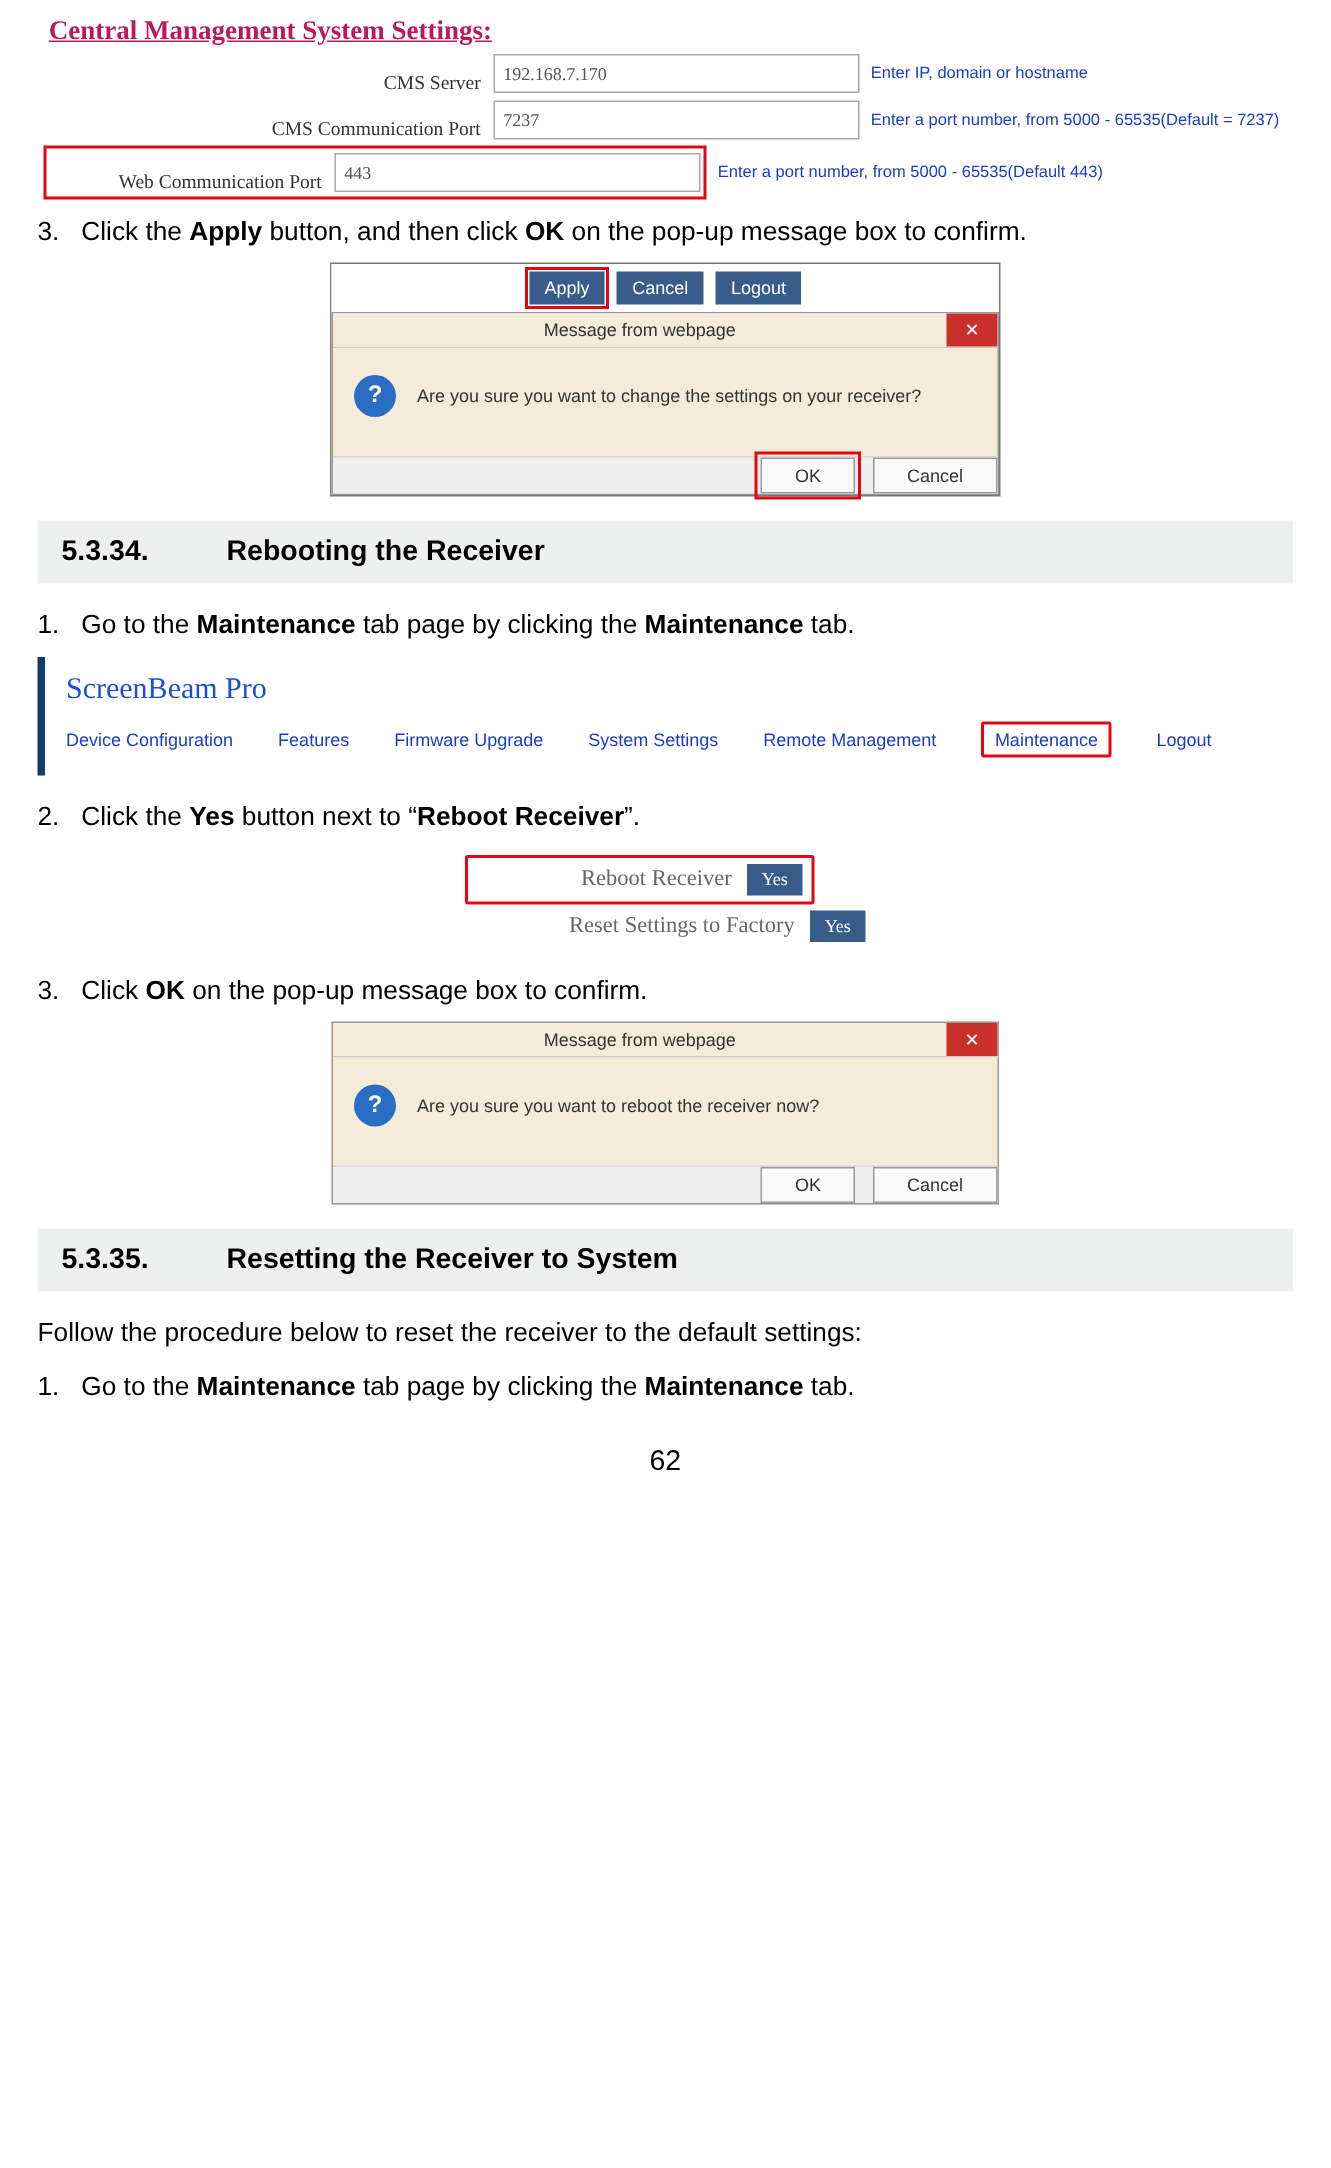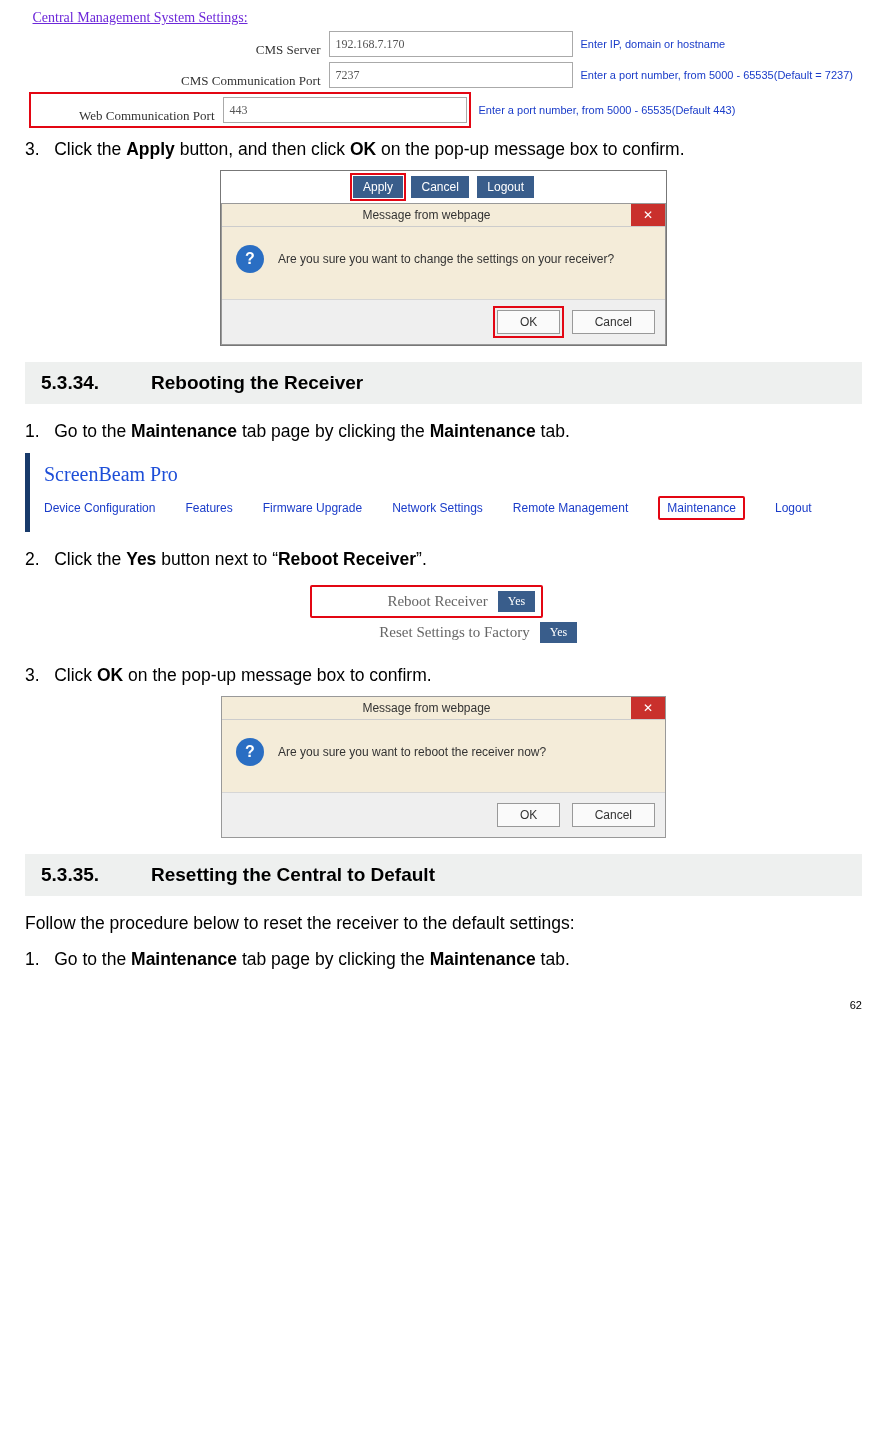--- a/index.html
+++ b/index.html
@@ -1,19 +1,19 @@
 <!DOCTYPE html>
 <html><head>
 <meta charset="utf-8">
 <style>
   html, body { margin: 0; padding: 0; }
   body { font-family: Arial, Helvetica, sans-serif; font-size: 16px; color: #000; width: 887px; background: #fff; }
   .page { padding: 10px 25px 40px 25px; }
   .cms-block { margin: 0 auto 6px auto; width: 830px; }
-  .cms-title { font-family: "Times New Roman", serif; font-weight: normal; color: #6d28d9; font-size: 14px; margin-left: 4px; margin-bottom: 4px; text-decoration: underline; }
+  .cms-title { font-family: "Times New Roman", serif; font-weight: bold; color: #be185d; font-size: 18px; margin-left: 4px; margin-bottom: 4px; text-decoration: underline; }
   .cms-row { display: flex; align-items: center; margin: 3px 0; font-family: "Times New Roman", serif; font-size: 13px; color: #555; }
   .cms-label { width: 292px; text-align: right; padding-right: 8px; color: #333; margin-top: 12px; }
   .cms-input { border: 1px solid #aaa; height: 20px; font-size: 12px; padding: 2px 6px; width: 230px; background: #fff; display: flex; align-items: center; }
   .cms-hint { color: #1a3cc9; font-size: 11px; margin-left: 8px; font-family: Arial, sans-serif; }
   .cms-redbox { border: 2px solid #e30613; padding: 2px; display: flex; align-items: center; }
   .p { font-size: 17.5px; line-height: 1.5; margin: 10px 0; }
   .ol { font-size: 17.5px; line-height: 1.5; margin: 8px 0 8px 0; }
   .indent { margin-left: 28px; text-indent: -28px; }
   .bold { font-weight: bold; }
   .section-heading { background: #eef0ef; padding: 10px 16px; margin: 16px 0 14px 0; font-weight: bold; font-size: 19px; display: flex; }
@@ -22,35 +22,35 @@
   .toolbar-fig { width: 445px; border: 1px solid #777; }
   .toolbar-top { background: #fff; text-align: center; padding: 5px 0; }
   .toolbar-top span { display: inline-block; margin: 0 2px; padding: 4px 10px; font-size: 12px; color: #fff; background: #395d8b; }
   .toolbar-top .red-outline { outline: 2px solid #e30613; outline-offset: 1px; }
   .msgbox { border: 1px solid #999; background: #f4ecd9; font-family: "Segoe UI", Tahoma, sans-serif; font-size: 12px; color: #333; width: 100%; box-sizing: border-box; }
   .msgbox .titlebar { display: flex; background: #fff; border-bottom: 1px solid #ccc; }
   .msgbox .titlebar .title { flex: 1; text-align: center; padding: 4px 0; background: #f4ecd9; }
   .msgbox .titlebar .closebtn { width: 34px; background: #c9302c; color: #fff; display: flex; align-items: center; justify-content: center; font-size: 12px; }
   .msgbox .body { display: flex; align-items: center; padding: 18px 14px 26px 14px; }
   .msgbox .qicon { width: 28px; height: 28px; border-radius: 50%; background: #2a6ec3; color: #fff; display: flex; align-items: center; justify-content: center; font-weight: bold; margin-right: 14px; font-size: 16px; }
-  .msgbox .btns { background: #efefef; padding: 10px; text-align: right; border-top: 1px solid #d6d6d6; }
+  .msgbox .btns { background: #efefef; text-align: right; border-top: 1px solid #d6d6d6; }
   .msgbox .btn { display: inline-block; border: 1px solid #999; background: #fafafa; padding: 4px 22px; font-size: 12px; margin-left: 8px; }
   .msgbox .btn.primary { outline: 2px solid #e30613; outline-offset: 2px; }
   .msgbox.standalone { width: 445px; }
   .sb-tabs { border-left: 5px solid #183a6a; padding: 10px 14px 12px 14px; font-family: "Times New Roman", serif; }
   .sb-logo { font-size: 20px; color: #1d4ed8; margin-bottom: 10px; }
   .sb-tabrow { display: flex; align-items: center; font-size: 12px; color: #1a3cc9; gap: 30px; font-family: Arial, sans-serif; }
   .sb-tab { white-space: nowrap; }
   .sb-tab.highlight { border: 2px solid #e30613; padding: 3px 7px; border-radius: 2px; }
   .reboot-fig { border: 1px solid transparent; font-family: "Times New Roman", serif; }
   .reboot-fig .row { display: flex; align-items: center; margin: 4px 0; }
   .reboot-fig .lbl { width: 220px; text-align: right; padding-right: 10px; font-size: 15px; color: #666; }
   .reboot-fig .yesbtn { background: #395d8b; color: #fff; padding: 3px 10px; font-size: 12px; }
   .reboot-fig .redwrap { border: 2px solid #e30613; padding: 4px 6px; display: flex; align-items: center; border-radius: 2px; }
-  .page-num { text-align: right; font-size: 11px; margin-top: 26px; }
+  .page-num { text-align: center; font-size: 19px; margin-top: 26px; }
 </style>
 </head>
 <body>
 
 <div class="page">
 
   <div class="cms-block">
     <div class="cms-title">Central Management System Settings:</div>
     <div class="cms-row">
       <div class="cms-label">CMS Server</div>
@@ -107,21 +107,21 @@
   <div class="ol indent">
     <span>1.</span>&nbsp;&nbsp;&nbsp;<span>Go to the </span><span class="bold">Maintenance</span><span> tab page by clicking the </span><span class="bold">Maintenance</span><span> tab.</span>
   </div>
 
   <div class="sb-tabs">
     <div class="sb-logo">ScreenBeam Pro</div>
     <div class="sb-tabrow">
       <span class="sb-tab">Device Configuration</span>
       <span class="sb-tab">Features</span>
       <span class="sb-tab">Firmware Upgrade</span>
-      <span class="sb-tab">Network Settings</span>
+      <span class="sb-tab">System Settings</span>
       <span class="sb-tab">Remote Management</span>
       <span class="sb-tab highlight">Maintenance</span>
       <span class="sb-tab">Logout</span>
     </div>
   </div>
 
   <div class="ol indent" style="margin-top:14px">
     <span>2.</span>&nbsp;&nbsp;&nbsp;<span>Click the </span><span class="bold">Yes</span><span> button next to “</span><span class="bold">Reboot Receiver</span><span>”.</span>
   </div>
 
@@ -156,21 +156,21 @@
       </div>
       <div class="btns">
         <span class="btn">OK</span>
         <span class="btn">Cancel</span>
       </div>
     </div>
   </div>
 
   <div class="section-heading">
     <span class="num">5.3.35.</span>
-    <span>Resetting the Central to Default</span>
+    <span>Resetting the Receiver to System</span>
   </div>
 
   <div class="p">Follow the procedure below to reset the receiver to the default settings:</div>
   <div class="ol indent">
     <span>1.</span>&nbsp;&nbsp;&nbsp;<span>Go to the </span><span class="bold">Maintenance</span><span> tab page by clicking the </span><span class="bold">Maintenance</span><span> tab.</span>
   </div>
 
   <div class="page-num">62</div>
 </div>
 

